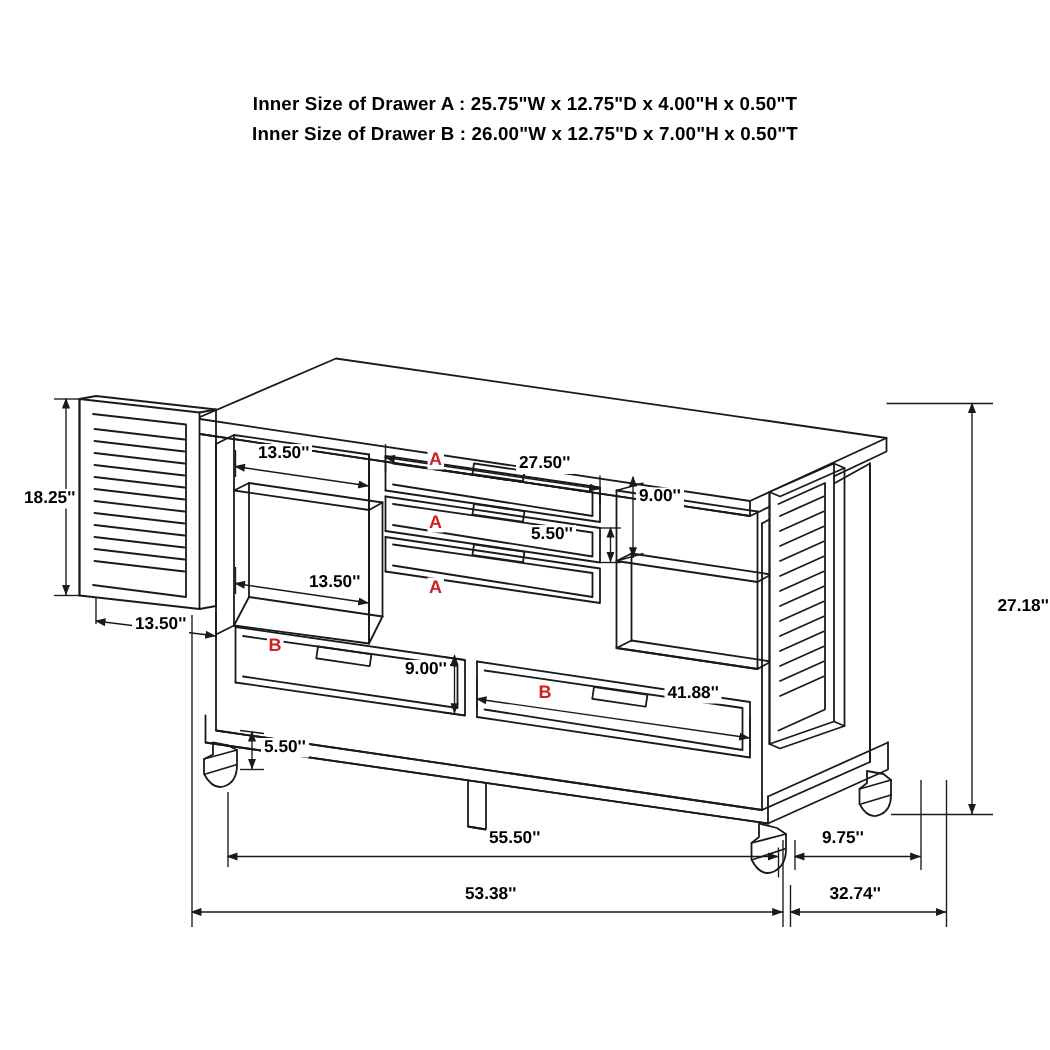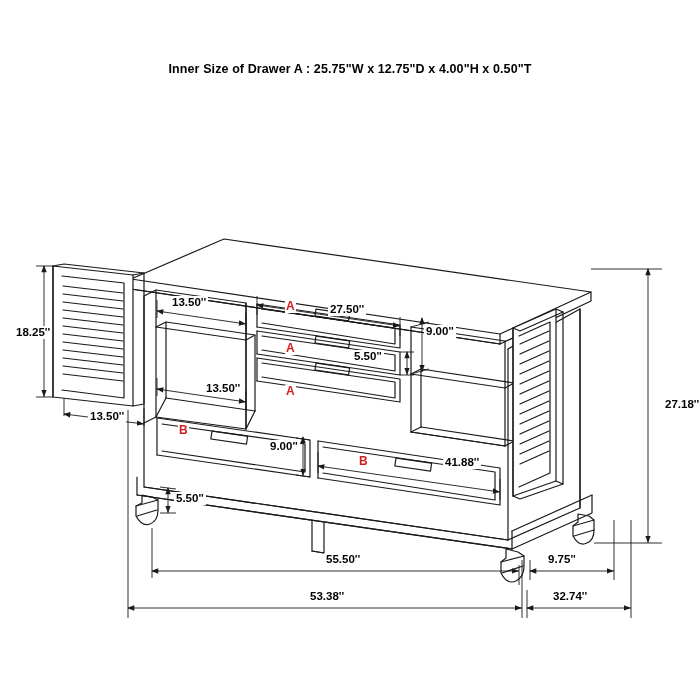--- a/index.html
+++ b/index.html
@@ -59,20 +59,21 @@
     padding: 0 1px;
     line-height: 13px;
   }
 </style>
 </head>
 <body>
 
 <div id="stage">
 
   <div class="hdr" id="hdr1">Inner Size of Drawer A : 25.75"W x 12.75"D x 4.00"H x 0.50"T</div>
+  <div class="hdr" id="hdr2">Inner Size of Drawer B : 26.00"W x 12.75"D x 7.00"H x 0.50"T</div>
 
   <svg id="drawing" viewBox="0 0 700 700">
     <g fill="none" stroke="#1a1a1a" stroke-width="1.2" stroke-linejoin="round" stroke-linecap="round">
 
       <polygon points="131,279 224,239 591,292 500,334" fill="#ffffff"></polygon>
       <polyline points="131,279 131,289 500,344 500,334"></polyline>
       <polyline points="131,289 500,344"></polyline>
       <polyline points="591,292 591,301 500,344"></polyline>
 
       <polyline points="144,296 144,487 508,540 508,349"></polyline>
@@ -271,21 +272,21 @@
   <div class="drawerlabel" style="left:285px; top:300px;">A</div>
   <div class="drawerlabel" style="left:285px; top:342px;">A</div>
   <div class="drawerlabel" style="left:285px; top:385px;">A</div>
   <div class="drawerlabel" style="left:178px; top:424px;">B</div>
   <div class="drawerlabel" style="left:358px; top:455px;">B</div>
 
   <div class="dimlabel" style="left:14px; top:326px;">18.25''</div>
   <div class="dimlabel" style="left:170px; top:296px;">13.50''</div>
   <div class="dimlabel" style="left:88px; top:410px;">13.50''</div>
   <div class="dimlabel" style="left:204px; top:382px;">13.50''</div>
-  <div class="dimlabel" style="left:328px; top:303px;">27.50''</div>
+  <div class="dimlabel" style="left:344px; top:303px;">27.50''</div>
   <div class="dimlabel" style="left:352px; top:350px;">5.50''</div>
   <div class="dimlabel" style="left:424px; top:325px;">9.00''</div>
   <div class="dimlabel" style="left:268px; top:440px;">9.00''</div>
   <div class="dimlabel" style="left:443px; top:456px;">41.88''</div>
   <div class="dimlabel" style="left:174px; top:492px;">5.50''</div>
   <div class="dimlabel" style="left:663px; top:398px;">27.18''</div>
   <div class="dimlabel" style="left:324px; top:553px;">55.50''</div>
   <div class="dimlabel" style="left:546px; top:553px;">9.75''</div>
   <div class="dimlabel" style="left:308px; top:590px;">53.38''</div>
   <div class="dimlabel" style="left:551px; top:590px;">32.74''</div>

